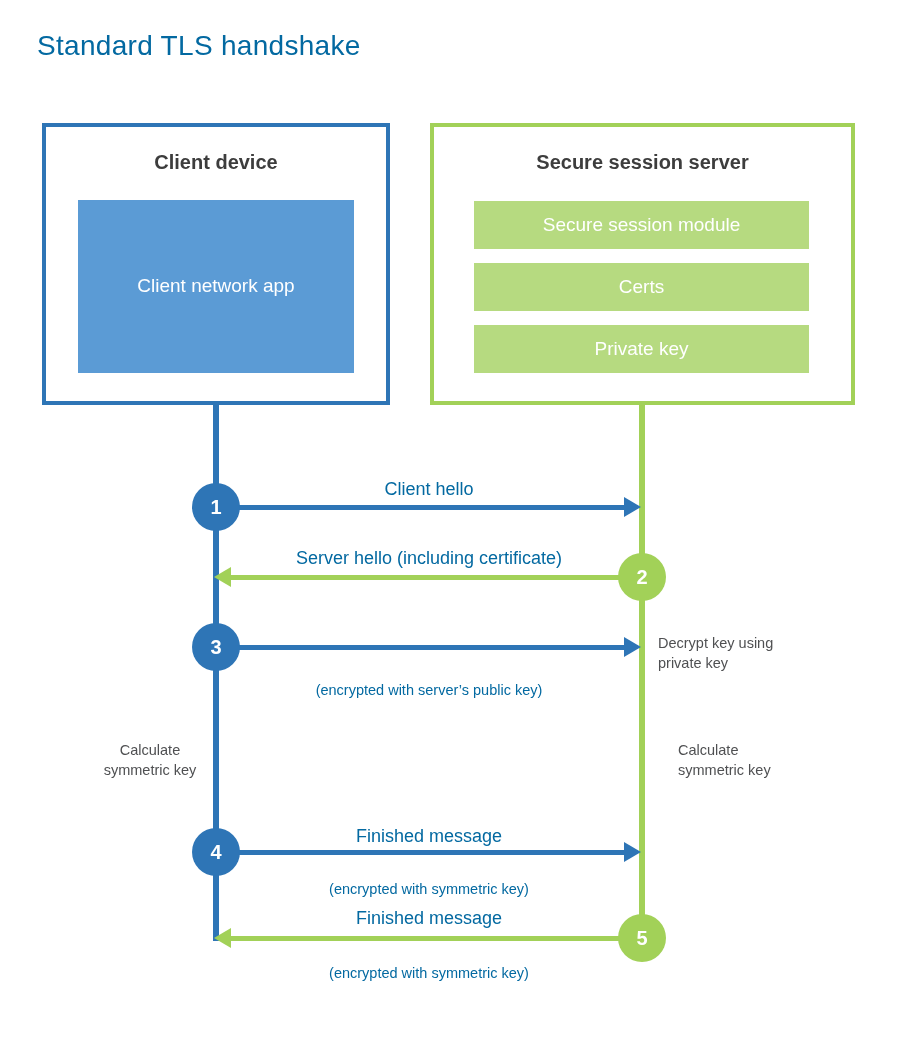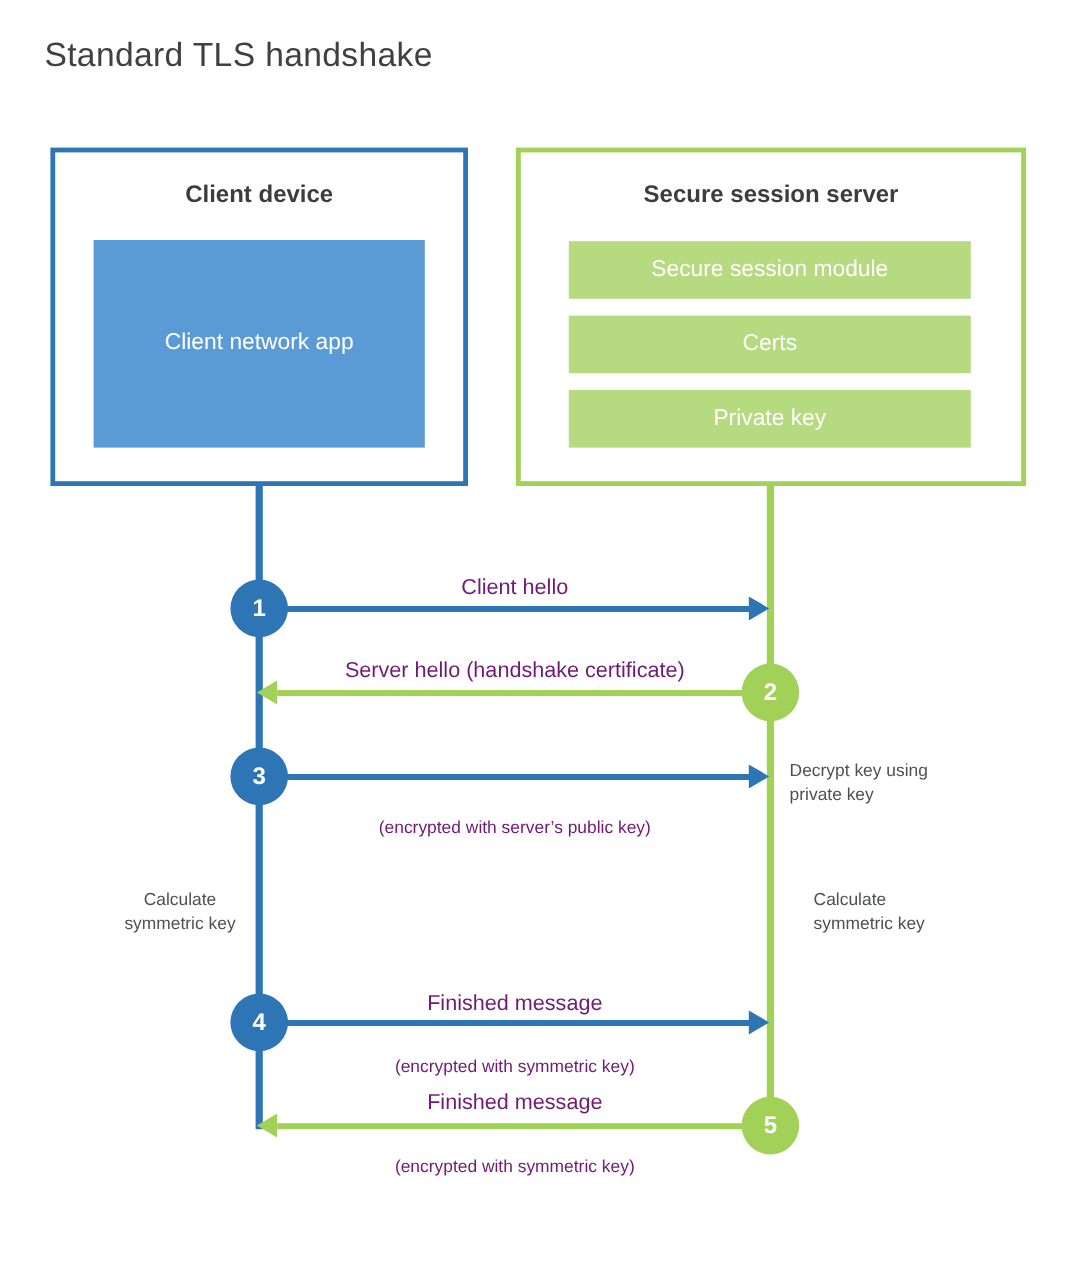--- a/index.html
+++ b/index.html
@@ -8,21 +8,21 @@
     --green:#a2d158;
     --green-fill:#b6da80;
   }
   html,body{margin:0;padding:0;background:#ffffff;}
   .page{
     position:relative;width:900px;height:1058px;background:#ffffff;
     font-family:"Liberation Sans",sans-serif;overflow:hidden;
   }
   .page-title{
     position:absolute;left:37px;top:30px;margin:0;
-    font-size:28px;font-weight:300;color:#404040;letter-spacing:.3px;
+    font-size:28px;font-weight:300;color:#0369a1;letter-spacing:.3px;
   }
   
   .actor-box{position:absolute;top:123px;height:282px;box-sizing:border-box;background:#fff;}
   .client-box{left:42px;width:348px;border:4px solid var(--blue);}
   .server-box{left:430px;width:425px;border:4px solid var(--green);}
   .box-title{
     position:absolute;left:0;right:0;top:24px;text-align:center;
     font-size:20px;font-weight:700;color:#3d3d3d;
   }
   .client-app{
@@ -56,21 +56,21 @@
   .shaft-green{background:var(--green);left:231px;width:411px;}
   .head{position:absolute;width:0;height:0;border-top:10px solid transparent;border-bottom:10px solid transparent;}
   .head-right{border-left:17px solid var(--blue);left:624px;}
   .head-left{border-right:17px solid var(--green);left:214px;}
   .a1{top:505px;} .h1p{top:497px;}
   .a2{top:575px;} .h2p{top:567px;}
   .a3{top:645px;} .h3p{top:637px;}
   .a4{top:850px;} .h4p{top:842px;}
   .a5{top:936px;} .h5p{top:928px;}
   
-  .msg{position:absolute;left:229px;width:400px;text-align:center;color:#701a75;font-size:18px;}
+  .msg{position:absolute;left:229px;width:400px;text-align:center;color:#0369a1;font-size:18px;}
   .sub{font-size:14.5px;margin-top:20px;}
   .l1{top:479px;} .l2{top:548px;} .l3{top:621px;} .s3{top:662px;}
   .l4{top:826px;} .s4{top:861px;} .l5{top:908px;} .s5{top:945px;}
   
   .note{position:absolute;font-size:14.5px;color:#4f5052;line-height:1.38;white-space:pre-line;}
   .note-decrypt{left:658px;top:633px;text-align:left;}
   .note-calc-left{left:70px;top:740px;width:160px;text-align:center;}
   .note-calc-right{left:678px;top:740px;text-align:left;}
 </style>
 </head>
@@ -99,21 +99,21 @@
 
   <div class="shaft shaft-blue a1"></div>
   <div class="head head-right h1p"></div>
   <div class="msg l1">Client hello</div>
   <div class="step-circle step-blue c1">
     <span>1</span>
   </div>
 
   <div class="shaft shaft-green a2"></div>
   <div class="head head-left h2p"></div>
-  <div class="msg l2">Server hello (handshake certificate)</div>
+  <div class="msg l2">Server hello (including certificate)</div>
   <div class="step-circle step-green c2">
     <span>2</span>
   </div>
 
   <div class="shaft shaft-blue a3"></div>
   <div class="head head-right h3p"></div>
   <div class="msg sub s3">(encrypted with server’s public key)</div>
   <div class="step-circle step-blue c3">
     <span>3</span>
   </div>

